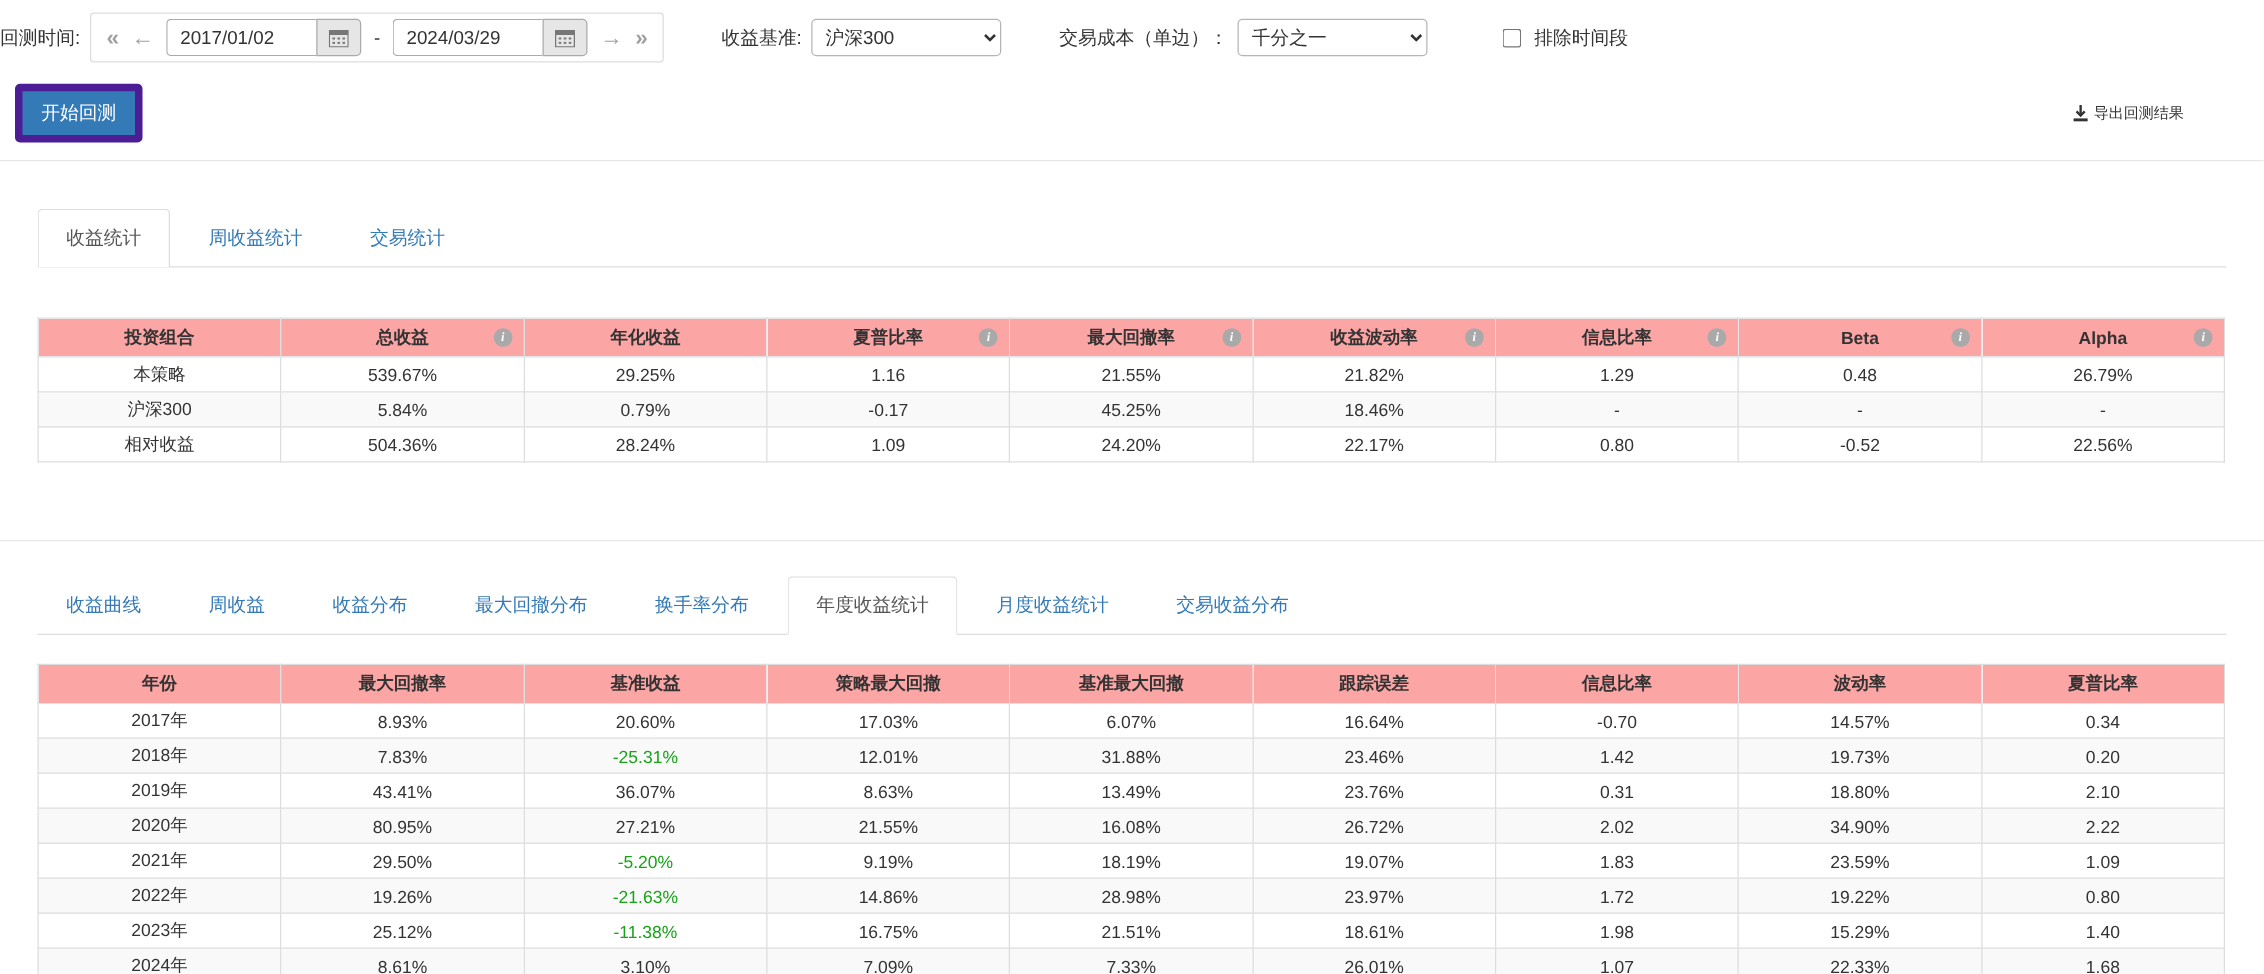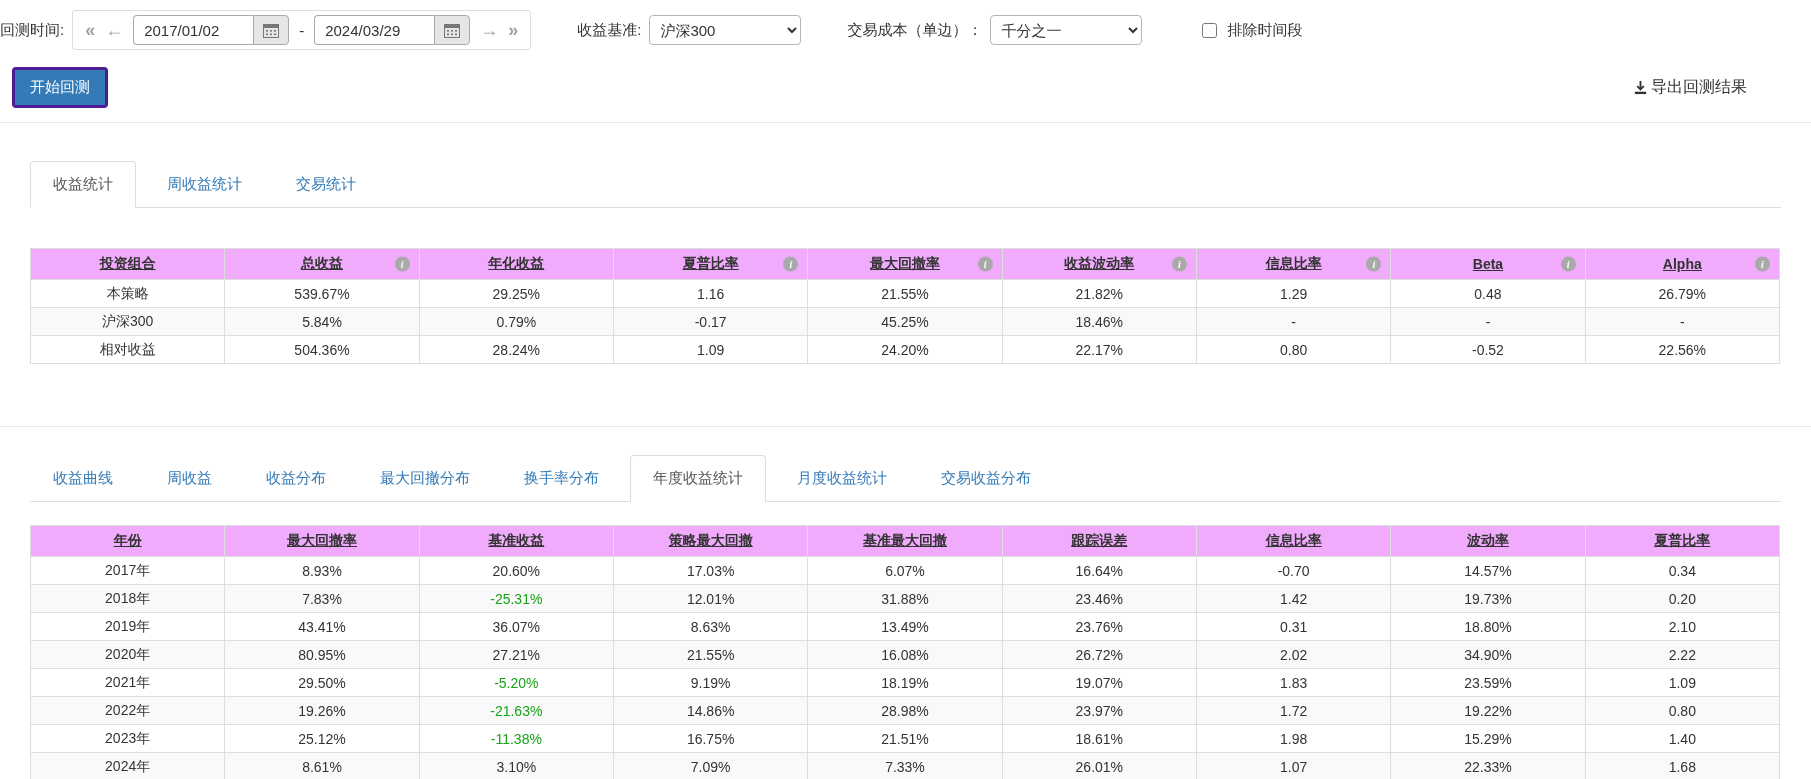--- a/index.html
+++ b/index.html
@@ -37,44 +37,44 @@
   .form-select {
     height:30px; min-width:152px; padding:0 6px;
     border:1px solid #b5b5b5; border-radius:4px; background:#fff;
     font-size:15px; color:#333; font-family:inherit; cursor:pointer;
   }
   .checkbox-wrap { display:flex; align-items:center; gap:7px; margin-left:56px; font-size:15px; }
   .checkbox-wrap input { width:15px; height:15px; cursor:pointer; }
   
   .actions-row { display:flex; justify-content:space-between; align-items:center; padding:17px 14px 14px 12px; }
   .btn-primary {
-    background:var(--accent,#337ab7); color:#fff; border:3px solid #4c1d95;
+    background:var(--accent,#337ab7); color:#fff; border:6px solid #4c1d95;
     border-radius:4px; font-size:15px; padding:8px 15px; cursor:pointer; font-family:inherit;
   }
-  .export-link { display:flex; align-items:center; gap:3px; font-size:16px; color:#333; cursor:pointer; margin-right:50px;justify-content:center; }
+  .export-link { display:flex; align-items:center; gap:3px; font-size:12px; color:#333; cursor:pointer; margin-right:50px;justify-content:center; }
   .divider { border-bottom:1px solid #e7e7e7; }
   
   .tabs { display:flex; border-bottom:1px solid #ddd; margin:38px 30px 0 30px; }
   .tab {
     padding:13px 22px; font-size:15px; color:var(--accent,#337ab7); cursor:pointer;
     border:1px solid transparent; border-radius:4px 4px 0 0; margin-bottom:-1px;
     margin-right:8px; white-space:nowrap;text-align:right;
   }
   .tab.active {
     color:#555; background:#fff; border-color:#ddd; border-bottom-color:#fff; cursor:default;
   }
   .tabs-secondary { margin-top:28px; }
   
   table.data-table {
     width:1750px; margin:40px 30px 0 30px;
     border-collapse:collapse; table-layout:fixed; font-size:14px;
   }
   table.annual { margin-top:23px; }
   .data-table th, .data-table td { border:1px solid #ddd; text-align:center; padding:4px 8px; }
-  .data-table th { background:#f0abfc; font-weight:bold; height:31px; position:relative; color:#333;text-decoration:underline; }
+  .data-table th { background:#fca5a5; font-weight:bold; height:31px; position:relative; color:#333; }
   .data-table td { height:28px; color:#333; }
   .data-table tbody tr:nth-child(even) { background:#f9f9f9; }
   td.neg { color:var(--neg,#18a318); }
   .info-icon {
     position:absolute; right:9px; top:50%; transform:translateY(-50%);
     width:15px; height:15px; border-radius:50%; background:#a9a9a9;
     color:#fff; font-size:10px; font-style:italic; font-weight:bold;
     line-height:15px; text-align:center; cursor:pointer;
     font-family:"Liberation Serif", serif;
   }

